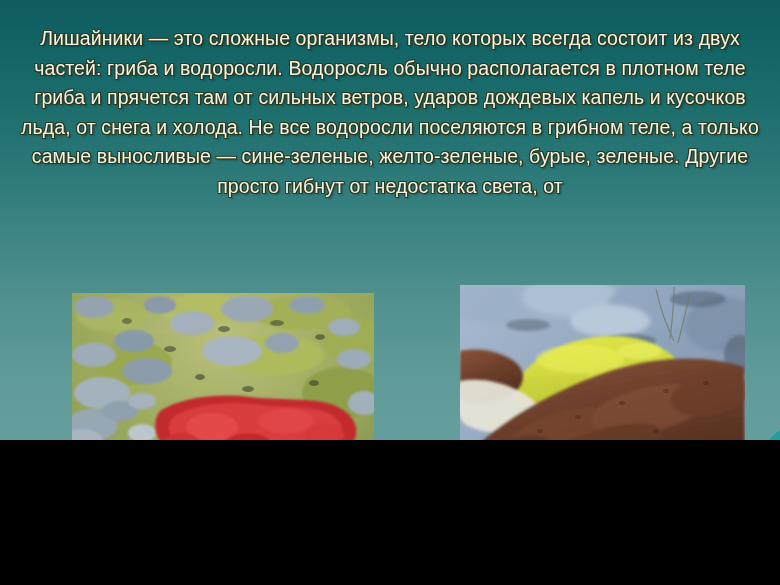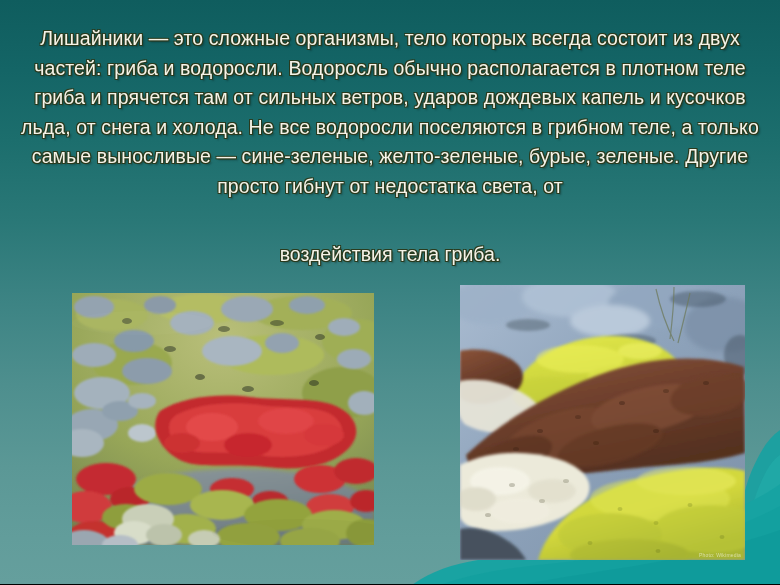--- a/index.html
+++ b/index.html
@@ -3,21 +3,21 @@
 <meta charset="utf-8">
 <style>
   html, body {
     margin: 0;
     padding: 0;
     background: #000;
   }
   #slide {
     position: relative;
     width: 780px;
-    height: 584px;
+    height: 440px;
     overflow: hidden;
     font-family: "Liberation Sans", sans-serif;
     background: linear-gradient(180deg,
         #0f5d5e 0%,
         #146566 12%,
         #1c6e6d 24%,
         #2a7877 38%,
         #3d8484 52%,
         #4e8f8e 66%,
         #5b9896 80%,
@@ -108,21 +108,20 @@
              C648,542 690,528 726,513 C748,504 766,494 780,484
              L780,585 Z" fill="#17a3a2" opacity="0.97"></path>
     <path d="M440,585 C470,574 506,568 548,564 C596,559 648,552 692,540
              C726,531 756,519 780,506 L780,585 Z" fill="#13a09f" opacity="0.9"></path>
     <path d="M520,585 C556,578 598,572 640,565 C686,557 734,546 780,530
              L780,585 Z" fill="#0f9a9a" opacity="0.8"></path>
   </svg>
 
   <div class="text-block">Лишайники — это сложные организмы, тело которых всегда состоит из двух частей: гриба и водоросли. Водоросль обычно располагается в плотном теле гриба и прячется там от сильных ветров, ударов дождевых капель и кусочков льда, от снега и холода. Не все водоросли поселяются в грибном теле, а только самые выносливые — сине-зеленые, желто-зеленые, бурые, зеленые. Другие просто гибнут от недостатка света, от</div>
 
-  <div class="text-para2">воздействия тела гриба.</div>
 
   <div class="photo" id="photo-left">
     <svg width="302" height="252" viewBox="0 0 302 252">
       <defs>
         <radialGradient id="lg-bg" cx="50%" cy="18%" r="95%">
           <stop offset="0%" stop-color="#b9bf7a"></stop>
           <stop offset="55%" stop-color="#97a658"></stop>
           <stop offset="100%" stop-color="#6e7f50"></stop>
         </radialGradient>
         <linearGradient id="lg-water" x1="0" y1="0" x2="0.4" y2="1">

